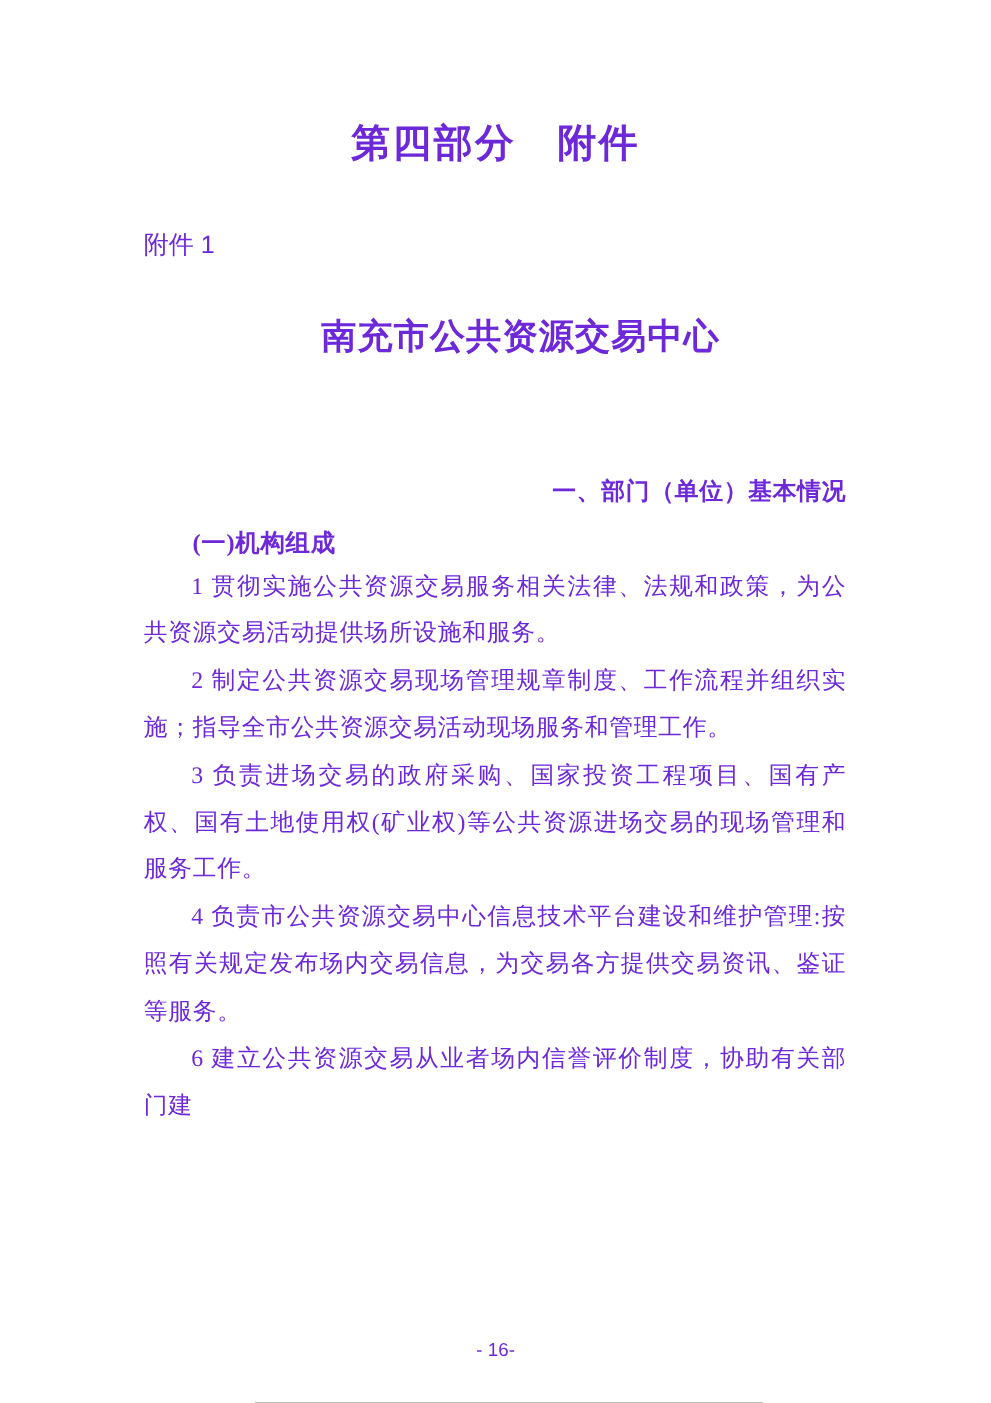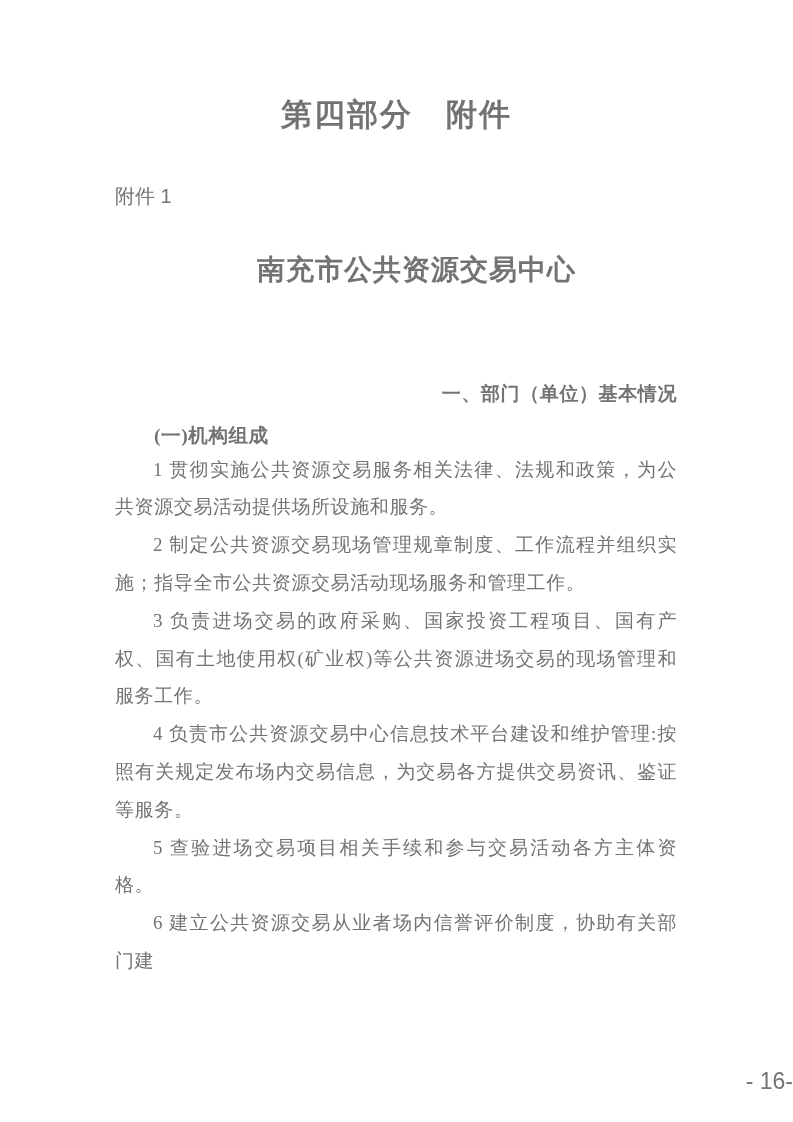--- a/index.html
+++ b/index.html
@@ -6,21 +6,21 @@
     margin: 0;
     padding: 0;
     background: #888;
   }
   .page {
     position: relative;
     width: 793px;
     height: 1122px;
     margin: 0 auto;
     background: #ffffff;
-    color: #737373;
+    color: #6d28d9;
     overflow: hidden;
     font-family: "Liberation Serif", "DejaVu Serif", serif;
   }
   .part-title {
     position: absolute;
     top: 96px;
     left: 0;
     right: 0;
     margin: 0;
     text-align: center;
@@ -84,23 +84,23 @@
   }
   .body-text p.para {
     text-align: justify;
     text-justify: inter-character;
   }
   .page-number {
     position: absolute;
     top: 1071px;
     left: 0;
     right: 0;
-    text-align: right;
+    text-align: center;
     font-family: "Liberation Sans", "DejaVu Sans", sans-serif;
-    font-size: 23px;
+    font-size: 15px;
     line-height: 20px;
   }
 </style>
 </head>
 <body>
 
 <div class="page">
 
   <h1 class="part-title">第四部分　附件</h1>
 
@@ -119,21 +119,20 @@
 
 
     <p class="para">1 贯彻实施公共资源交易服务相关法律、法规和政策，为公共资源交易活动提供场所设施和服务。</p>
 
     <p class="para">2 制定公共资源交易现场管理规章制度、工作流程并组织实施；指导全市公共资源交易活动现场服务和管理工作。</p>
 
     <p class="para">3 负责进场交易的政府采购、国家投资工程项目、国有产权、国有土地使用权(矿业权)等公共资源进场交易的现场管理和服务工作。</p>
 
     <p class="para">4 负责市公共资源交易中心信息技术平台建设和维护管理:按照有关规定发布场内交易信息，为交易各方提供交易资讯、鉴证等服务。</p>
 
-    <p class="para">5 查验进场交易项目相关手续和参与交易活动各方主体资格。</p>
 
     <p class="para">6 建立公共资源交易从业者场内信誉评价制度，协助有关部门建</p>
 
   </div>
 
   <footer class="page-number">- 16-</footer>
 
 </div>
 
 </body></html>

